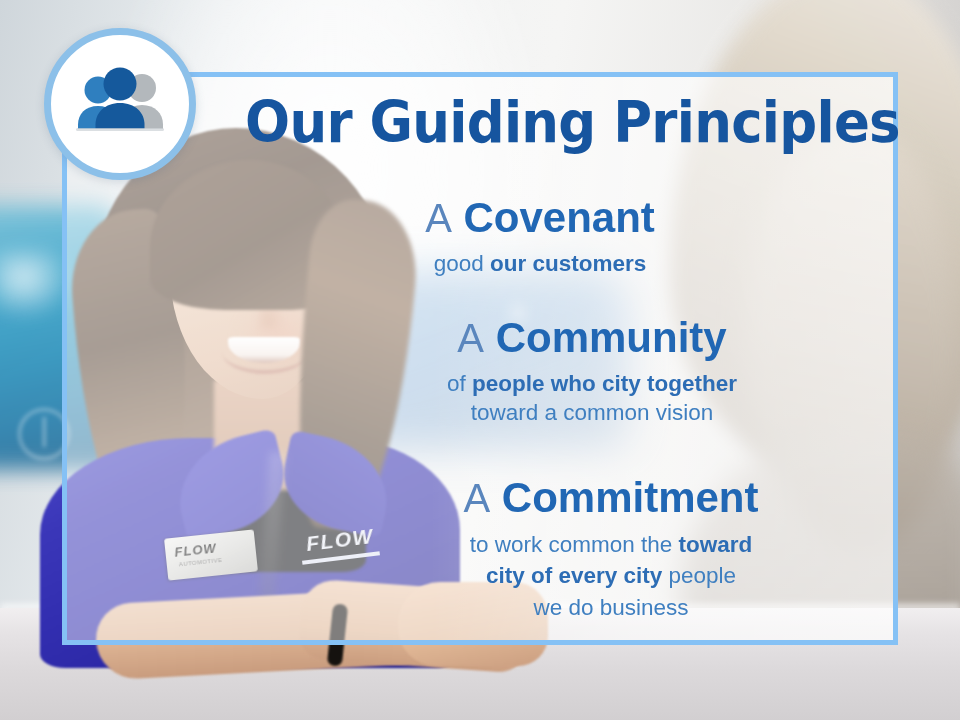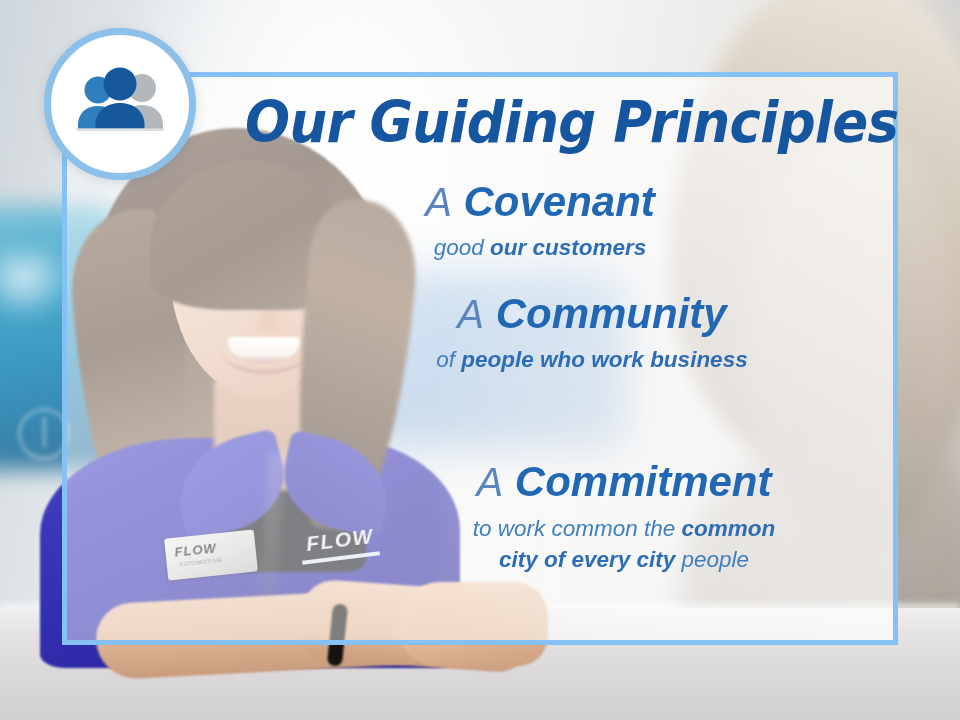--- a/index.html
+++ b/index.html
@@ -420,40 +420,40 @@
   .icon-badge svg {
     position: absolute;
     left: 50%; top: 50%;
     transform: translate(-50%, -50%);
   }
 
   
   .content {
     position: absolute;
     left: 62px; top: 72px;
-    width: 662px; height: 573px; font-style: italic;
+    width: 662px; height: 573px;
   }
 
   .title {
     position: absolute;
     left: 160px; top: 22px;
     width: 660px;
     text-align: center;
     font-size: 57px;
     line-height: 1;
     font-weight: bold;
     color: #16559f;
     letter-spacing: -0.8px;
     font-family: "DejaVu Sans", sans-serif;
     transform: scaleX(0.93);
     transform-origin: center;
     white-space: nowrap;
   }
 
-  .principle { position: absolute; text-align: center; }
+  .principle { position: absolute; text-align: center; margin-top: 16px; }
 
   .p-head {
     font-size: 42px;
     line-height: 1.06;
     color: #2a6bb5;
     white-space: nowrap;
   }
   .p-head .art {
     font-weight: normal;
     color: #5a86bd;
@@ -465,22 +465,22 @@
     font-size: 22.5px;
     line-height: 1.33;
     color: #3f7fc0;
     font-weight: normal;
     margin-top: 8px;
   }
   .p-sub b { font-weight: bold; color: #2d6db5; }
 
   
   #principle-covenant { left: 198px; top: 108px; width: 560px; }
-  #principle-community { left: 250px; top: 220px; width: 560px; }
-  #principle-commitment { left: 292px; top: 388px; width: 540px; }
+  #principle-community { left: 250px; top: 228px; width: 560px; }
+  #principle-commitment { left: 279px; top: 388px; width: 540px; }
 
   #principle-commitment .p-sub { line-height: 1.42; }
 </style>
 </head>
 <body>
 
 <div id="poster">
 
   <div class="photo-layer">
     <div class="bg-room"></div>
@@ -566,25 +566,25 @@
         <span class="word">Covenant</span>
       </div>
       <div class="p-sub"><span>good </span><b>our customers</b></div>
     </div>
 
     <div class="principle" id="principle-community">
       <div class="p-head">
         <span class="art">A</span>
         <span class="word">Community</span>
       </div>
-      <div class="p-sub"><span>of </span><b>people who work business</b><br></div>
+      <div class="p-sub"><span>of </span><b>people who city together</b><br><span>toward a common vision</span></div>
     </div>
 
     <div class="principle" id="principle-commitment">
       <div class="p-head">
         <span class="art">A</span>
         <span class="word">Commitment</span>
       </div>
-      <div class="p-sub"><span>to work common the </span><b>common</b><br><b>city of every city</b><span> people</span><br></div>
+      <div class="p-sub"><span>to work common the </span><b>toward</b><br><b>city of every city</b><span> people</span><br><span>we do business</span></div>
     </div>
 
   </div>
 </div>
 
 </body></html>

